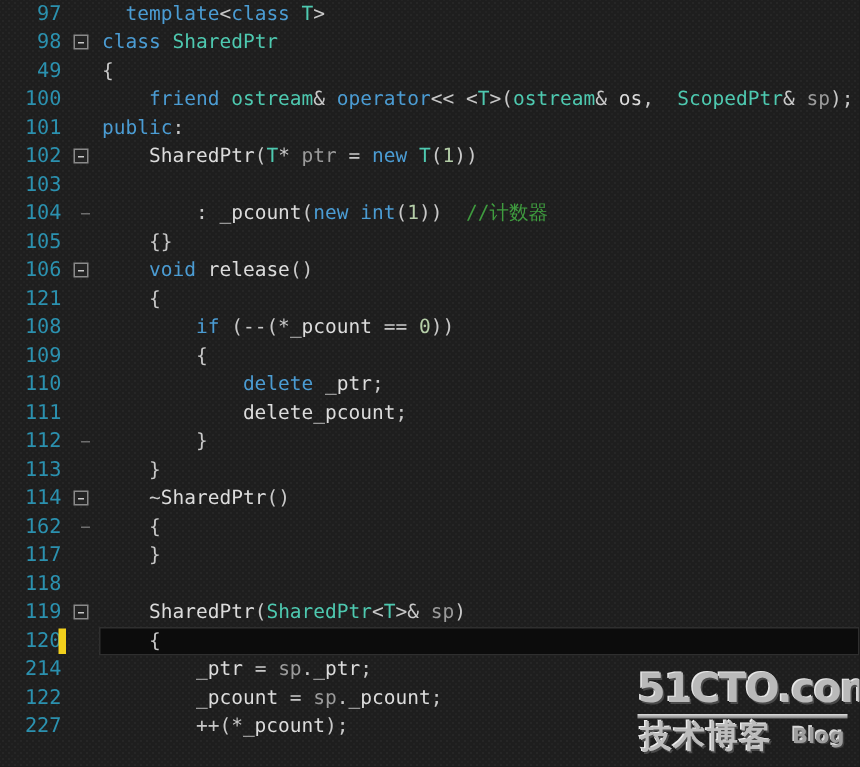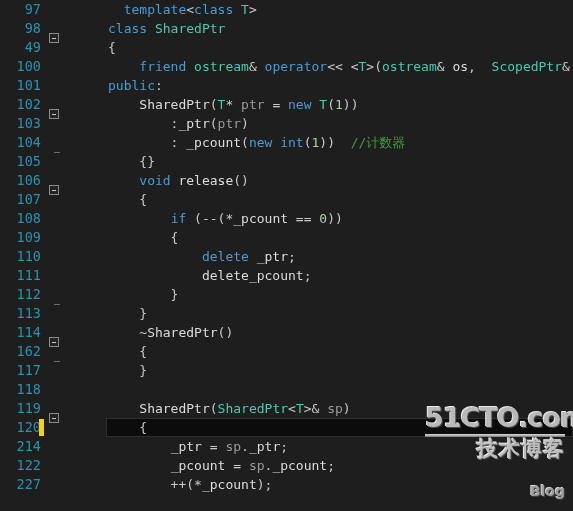--- a/index.html
+++ b/index.html
@@ -26,21 +26,21 @@
   .code-rows {
     position: absolute;
     top: 0; left: 0; right: 0;
   }
   .row {
     position: relative;
     height: 19px;
     line-height: 19px;
     white-space: pre;
     display: flex;
-    align-items: center;
+    align-items: flex-start;
   }
   .row.current .text-cell {
     background: #0c0c0c;
     box-shadow: inset 0 0 0 1px #2f2f2f;
   }
   .gutter {
     flex: 0 0 44px;
     width: 44px;
     position: relative;
     text-align: right;
@@ -105,21 +105,20 @@
     top: 4px;
     width: 4px;
     height: 1px;
     background: #c8c8c8;
   }
   .text-cell {
     flex: 1 1 auto;
     position: relative;
     padding-left: 2px;
     color: #dcdcdc;
-    margin-left: 40px;
   }
 
   
   .kw   { color: #4b9cd3; }   
   .typ  { color: #4ec9b0; }   
   .id   { color: #dcdcdc; }   
   .dim  { color: #9b9b9b; }   
   .num  { color: #b5cea8; }   
   .pun  { color: #c8c8c8; }   
   .cmt  { color: #3f9c3f; }   
@@ -142,24 +141,23 @@
     text-shadow: 1px 1px 0 #4a4a4a, -1px -1px 0 #e8e8e8;
     line-height: 29px;
   }
   #watermark .wm-rule {
     height: 3px;
     background: linear-gradient(#e0e0e0, #7a7a7a);
     margin: 2px 0 3px 0;
   }
   #watermark .wm-sub {
     display: flex;
-    align-items: flex-end;
+    align-items: flex-start;
     justify-content: center;
-    gap: 23px;
-    flex-direction: column;
+    gap: 13px;
   }
   #watermark .wm-cn {
     font-family: "DejaVu Sans", "Liberation Sans", sans-serif;
     font-weight: bold;
     font-size: 21px;
     color: #bdbdbd;
     text-shadow: 1px 1px 0 #4a4a4a, -1px -1px 0 #ececec;
     letter-spacing: 1px;
   }
   #watermark .wm-blog {
@@ -175,25 +173,25 @@
 <body>
 
 <div id="editor">
   <div class="code-rows">
       <div class="row"><div class="gutter"><span>97</span></div><div class="fold-col"></div><div class="text-cell"><span class="pun">  </span><span class="kw">template</span><span class="pun">&lt;</span><span class="kw">class</span><span class="pun"> </span><span class="typ">T</span><span class="pun">&gt;</span></div></div>
       <div class="row"><div class="gutter"><span>98</span></div><div class="fold-col has-box spine"><span class="fold-box"></span><span class="fold-line"></span></div><div class="text-cell"><span class="kw">class</span><span class="pun"> </span><span class="typ">SharedPtr</span></div></div>
       <div class="row"><div class="gutter"><span>49</span></div><div class="fold-col spine"><span class="fold-line"></span></div><div class="text-cell"><span class="pun">{</span></div></div>
       <div class="row"><div class="gutter"><span>100</span></div><div class="fold-col spine"><span class="fold-line"></span></div><div class="text-cell"><span class="pun">    </span><span class="kw">friend</span><span class="pun"> </span><span class="typ">ostream</span><span class="pun">&amp; </span><span class="kw">operator</span><span class="pun">&lt;&lt; &lt;</span><span class="typ">T</span><span class="pun">&gt;(</span><span class="typ">ostream</span><span class="pun">&amp; </span><span class="id">os</span><span class="pun">,  </span><span class="typ">ScopedPtr</span><span class="pun">&amp; </span><span class="dim">sp</span><span class="pun">);</span></div></div>
       <div class="row"><div class="gutter"><span>101</span></div><div class="fold-col spine"><span class="fold-line"></span></div><div class="text-cell"><span class="kw">public</span><span class="pun">:</span></div></div>
       <div class="row"><div class="gutter"><span>102</span></div><div class="fold-col has-box spine"><span class="fold-box"></span><span class="fold-line"></span></div><div class="text-cell"><span class="pun">    </span><span class="id">SharedPtr</span><span class="pun">(</span><span class="typ">T</span><span class="pun">* </span><span class="dim">ptr</span><span class="pun"> = </span><span class="kw">new</span><span class="pun"> </span><span class="typ">T</span><span class="pun">(</span><span class="num">1</span><span class="pun">))</span></div></div>
-      <div class="row"><div class="gutter"><span>103</span></div><div class="fold-col spine"><span class="fold-line"></span></div><div class="text-cell"><span class="pun">        :</span><span class="id">_ptr</span><span class="pun">(</span><span class="dim">ptr</span><span class="pun">)</span></div></div>
+      <div class="row"><div class="gutter"><span>103</span></div><div class="fold-col spine"><span class="fold-line"></span></div></div>
       <div class="row"><div class="gutter"><span>104</span></div><div class="fold-col spine"><span class="fold-line"></span></div><div class="text-cell"><span class="pun">        : </span><span class="id">_pcount</span><span class="pun">(</span><span class="kw">new</span><span class="pun"> </span><span class="kw">int</span><span class="pun">(</span><span class="num">1</span><span class="pun">))  </span><span class="cmt">//计数器</span></div></div>
       <div class="row"><div class="gutter"><span>105</span></div><div class="fold-col spine-end"><span class="fold-line"></span></div><div class="text-cell"><span class="pun">    {}</span></div></div>
       <div class="row"><div class="gutter"><span>106</span></div><div class="fold-col has-box spine"><span class="fold-box"></span><span class="fold-line"></span></div><div class="text-cell"><span class="pun">    </span><span class="kw">void</span><span class="pun"> </span><span class="id">release</span><span class="pun">()</span></div></div>
-      <div class="row"><div class="gutter"><span>107</span></div><div class="fold-col spine"><span class="fold-line"></span></div><div class="text-cell"><span class="pun">    {</span></div></div>
+      <div class="row"><div class="gutter"><span>121</span></div><div class="fold-col spine"><span class="fold-line"></span></div><div class="text-cell"><span class="pun">    {</span></div></div>
       <div class="row"><div class="gutter"><span>108</span></div><div class="fold-col spine"><span class="fold-line"></span></div><div class="text-cell"><span class="pun">        </span><span class="kw">if</span><span class="pun"> (--(*</span><span class="id">_pcount</span><span class="pun"> == </span><span class="num">0</span><span class="pun">))</span></div></div>
       <div class="row"><div class="gutter"><span>109</span></div><div class="fold-col spine"><span class="fold-line"></span></div><div class="text-cell"><span class="pun">        {</span></div></div>
       <div class="row"><div class="gutter"><span>110</span></div><div class="fold-col spine"><span class="fold-line"></span></div><div class="text-cell"><span class="pun">            </span><span class="kw">delete</span><span class="pun"> </span><span class="id">_ptr</span><span class="pun">;</span></div></div>
       <div class="row"><div class="gutter"><span>111</span></div><div class="fold-col spine"><span class="fold-line"></span></div><div class="text-cell"><span class="pun">            </span><span class="id">delete_pcount</span><span class="pun">;</span></div></div>
       <div class="row"><div class="gutter"><span>112</span></div><div class="fold-col spine"><span class="fold-line"></span></div><div class="text-cell"><span class="pun">        }</span></div></div>
       <div class="row"><div class="gutter"><span>113</span></div><div class="fold-col spine-end"><span class="fold-line"></span></div><div class="text-cell"><span class="pun">    }</span></div></div>
       <div class="row"><div class="gutter"><span>114</span></div><div class="fold-col has-box spine"><span class="fold-box"></span><span class="fold-line"></span></div><div class="text-cell"><span class="pun">    ~</span><span class="id">SharedPtr</span><span class="pun">()</span></div></div>
       <div class="row"><div class="gutter"><span>162</span></div><div class="fold-col spine"><span class="fold-line"></span></div><div class="text-cell"><span class="pun">    {</span></div></div>
       <div class="row"><div class="gutter"><span>117</span></div><div class="fold-col spine-end"><span class="fold-line"></span></div><div class="text-cell"><span class="pun">    }</span></div></div>
       <div class="row"><div class="gutter"><span>118</span></div><div class="fold-col spine"><span class="fold-line"></span></div><div class="text-cell"><span class="pun"></span></div></div>

